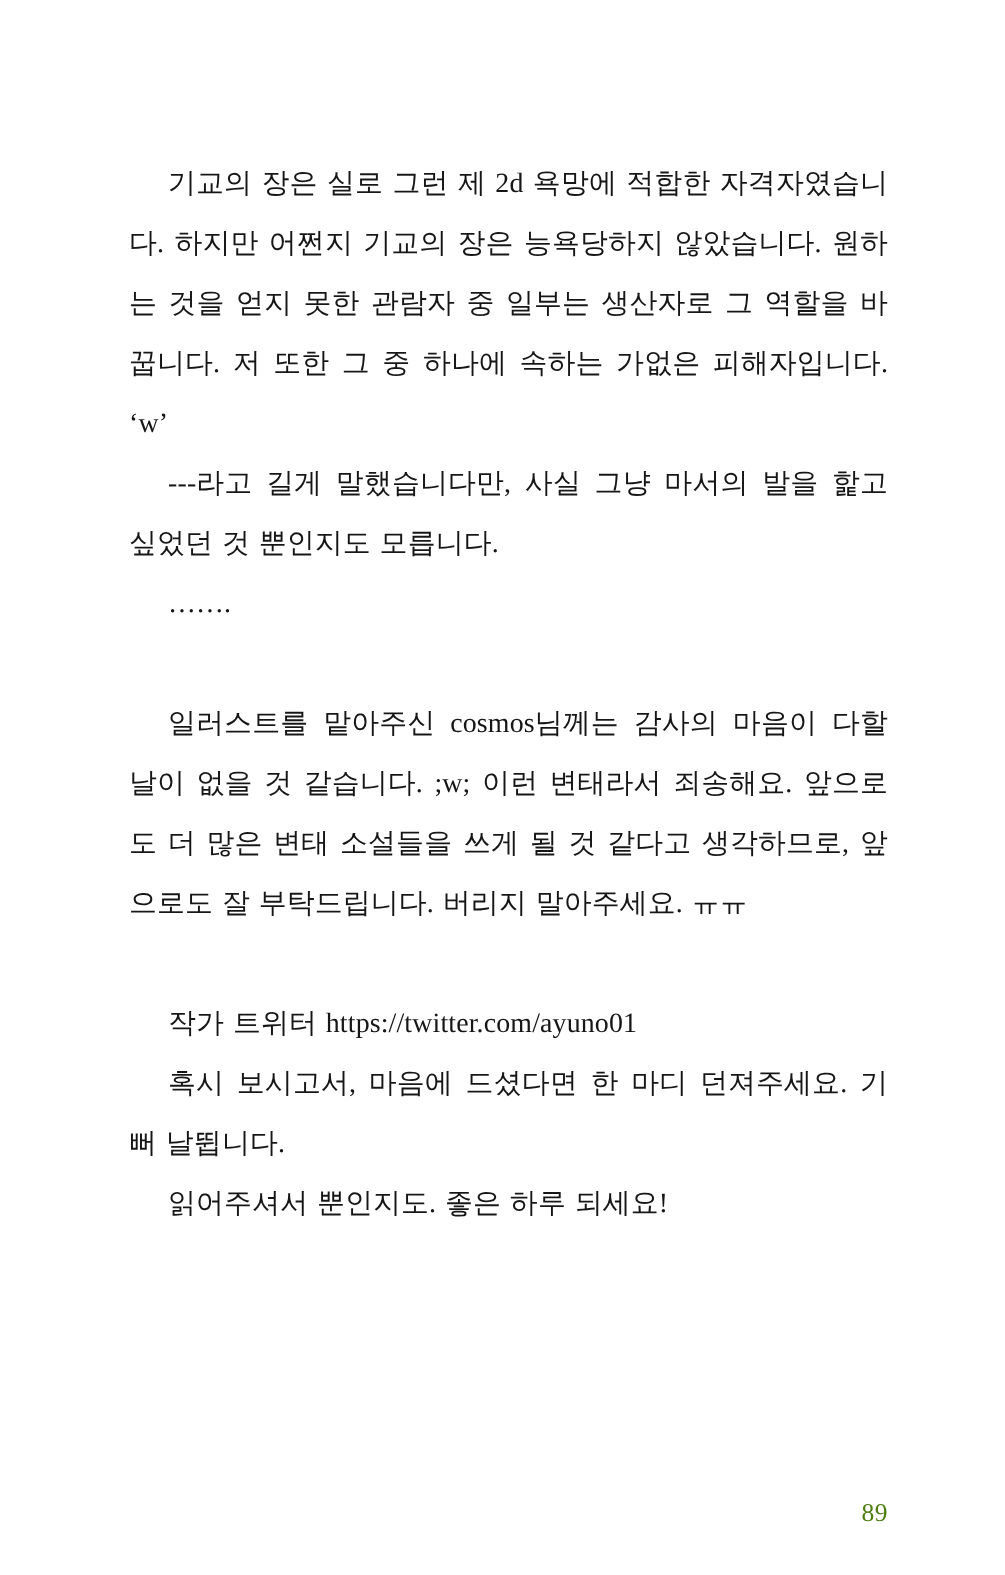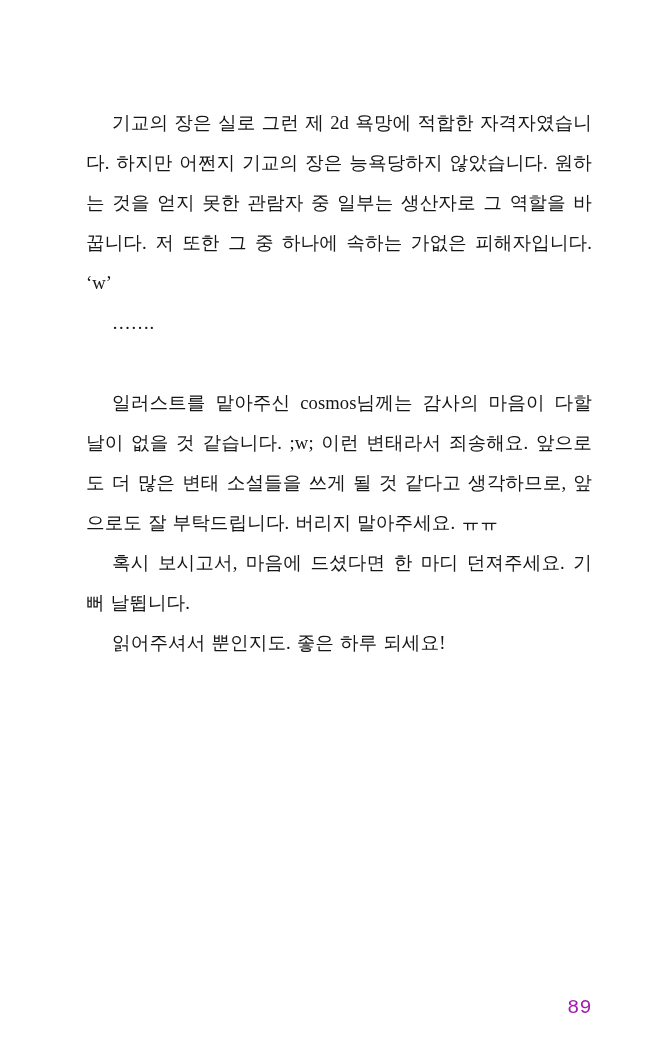--- a/index.html
+++ b/index.html
@@ -38,31 +38,33 @@
   p.indent {
     text-indent: 1.4em;
   }
   p.gap-before {
     margin-top: 40px;
   }
   .page-number {
     position: absolute;
     right: 78px;
     bottom: 48px;
-    font-size: 20px;
-    font-family: Liberation Mono, monospace;
-    color: #a21caf;
+    font-size: 17px;
+    font-family: Liberation Serif, serif;
+    color: #4d7c0f;
     letter-spacing: 0.02em;
   }
 </style>
 </head>
 <body>
 
 <div class="page">
   <div class="body-text">
     <p class="indent">기교의 장은 실로 그런 제 2d 욕망에 적합한 자격자였습니다. 하지만 어쩐지 기교의 장은 능욕당하지 않았습니다. 원하는 것을 얻지 못한 관람자 중 일부는 생산자로 그 역할을 바꿉니다. 저 또한 그 중 하나에 속하는 가없은 피해자입니다. ‘w’</p>
+    <p class="indent">---라고 길게 말했습니다만, 사실 그냥 마서의 발을 핥고 싶었던 것 뿐인지도 모릅니다.</p>
     <p class="indent">…….</p>
     <p class="indent gap-before">일러스트를 맡아주신 cosmos님께는 감사의 마음이 다할 날이 없을 것 같습니다. ;w; 이런 변태라서 죄송해요. 앞으로도 더 많은 변태 소설들을 쓰게 될 것 같다고 생각하므로, 앞으로도 잘 부탁드립니다. 버리지 말아주세요. ㅠㅠ</p>
+    <p class="indent gap-before">작가 트위터 https://twitter.com/ayuno01</p>
     <p class="indent">혹시 보시고서, 마음에 드셨다면 한 마디 던져주세요. 기뻐 날뜁니다.</p>
     <p class="indent">읽어주셔서 뿐인지도. 좋은 하루 되세요!</p>
   </div>
   <div class="page-number">89</div>
 </div>
 
 </body></html>

